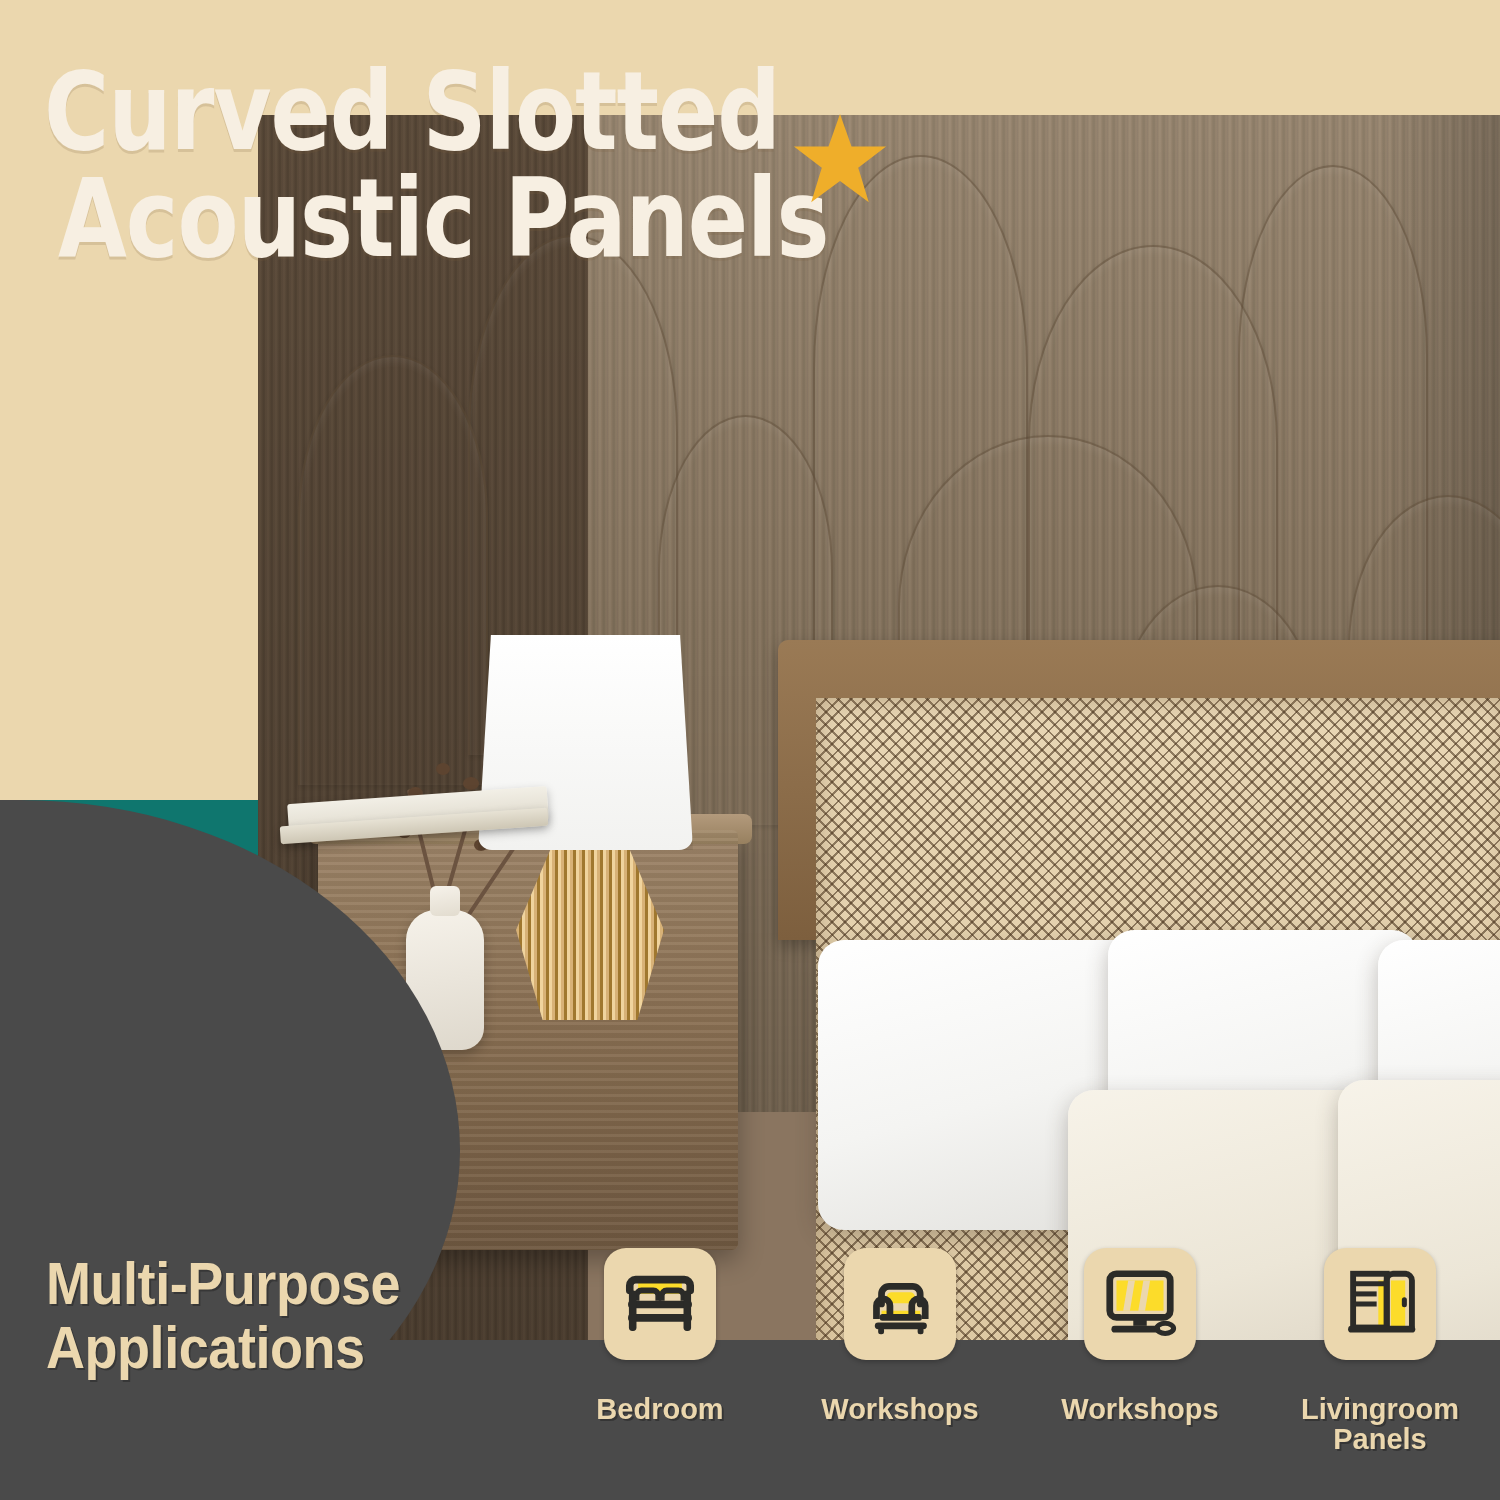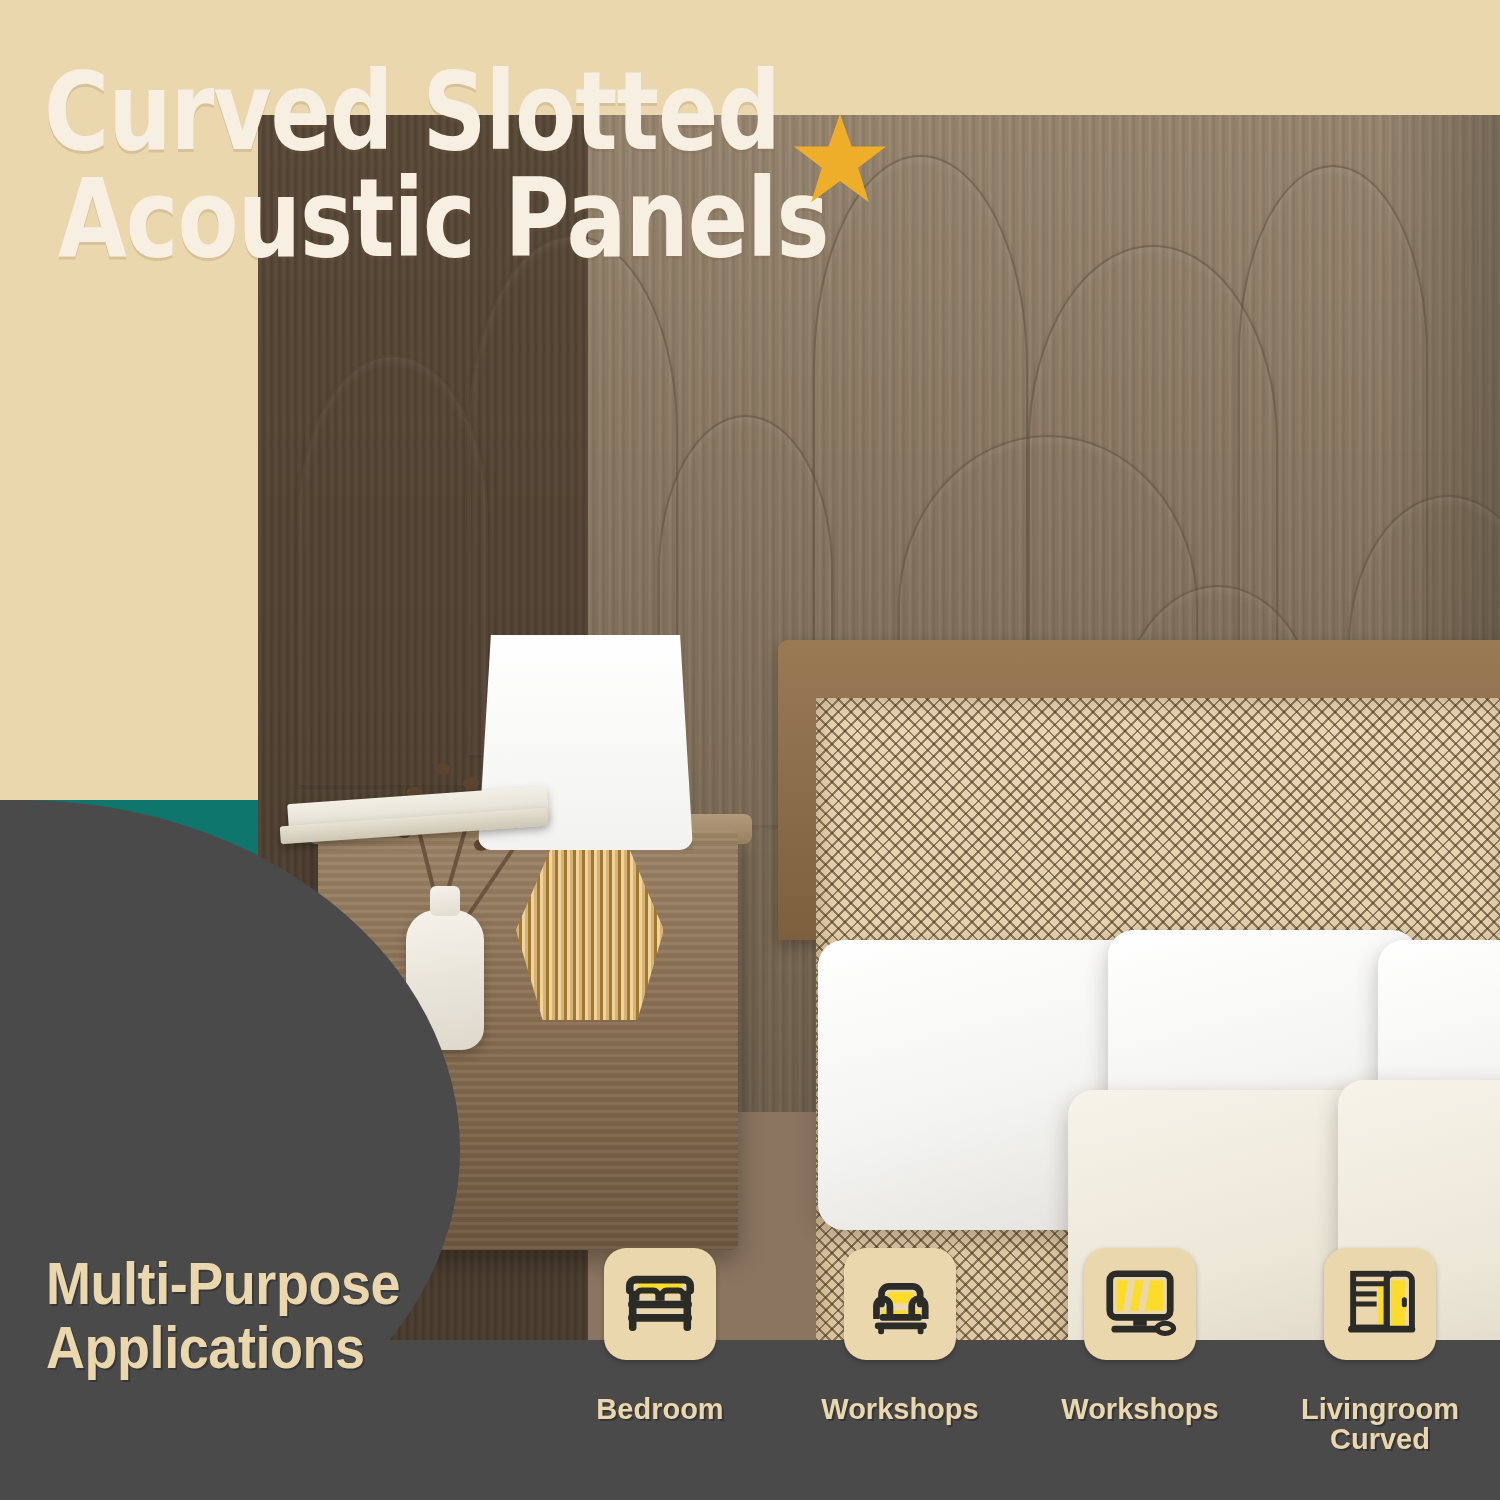--- a/index.html
+++ b/index.html
@@ -361,18 +361,18 @@
           <line x1="18" y1="26" x2="58" y2="26" stroke="#2B2B28" stroke-width="6"></line>
           <line x1="18" y1="38" x2="46" y2="38" stroke="#2B2B28" stroke-width="6"></line>
           <line x1="18" y1="50" x2="46" y2="50" stroke="#2B2B28" stroke-width="6"></line>
           <path d="M58 78 V22 a8 8 0 0 1 8-8 h14 a8 8 0 0 1 8 8 v56" fill="none" stroke="#2B2B28" stroke-width="7" stroke-linejoin="round"></path>
           <rect x="76" y="42" width="6" height="12" rx="3" fill="#2B2B28"></rect>
           <rect x="12" y="76" width="80" height="8" rx="4" fill="#2B2B28"></rect>
         </svg>
       </div>
       <div class="icon-label">
         <span>Livingroom</span><br>
-        <span>Curved</span>
+        <span>Panels</span>
       </div>
     </div>
 
   </div>
 </div>
 
 </body></html>

